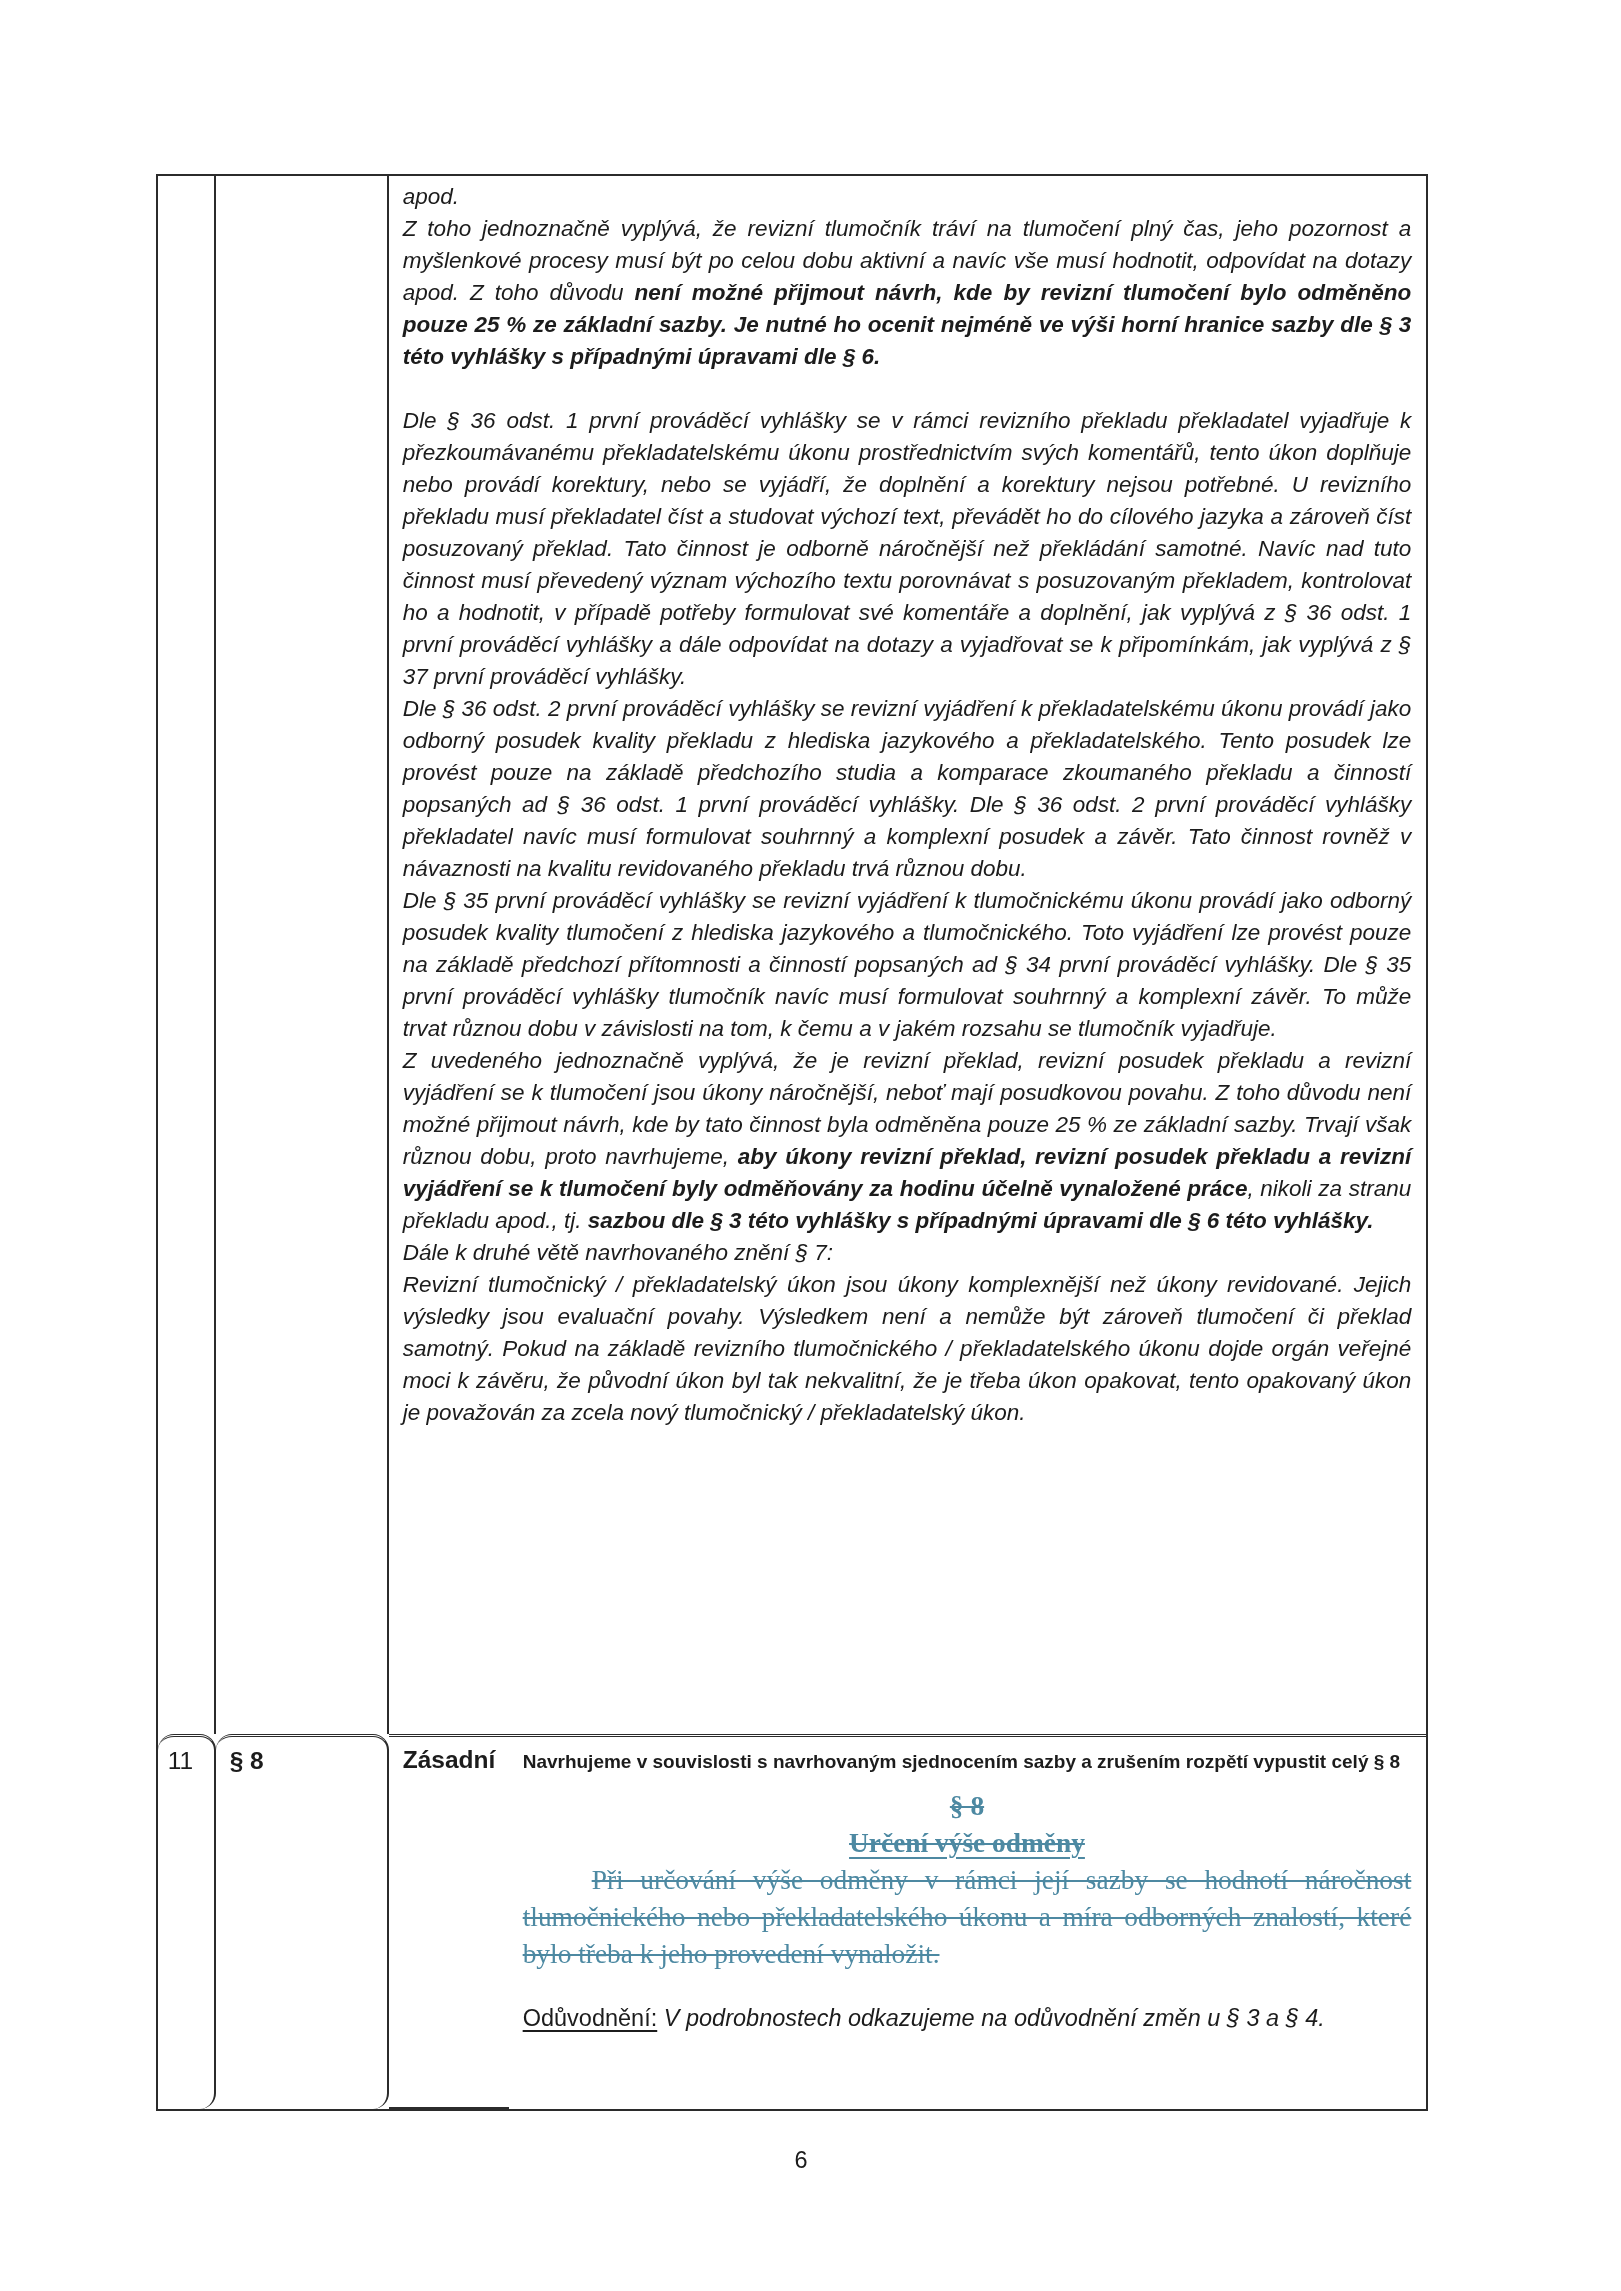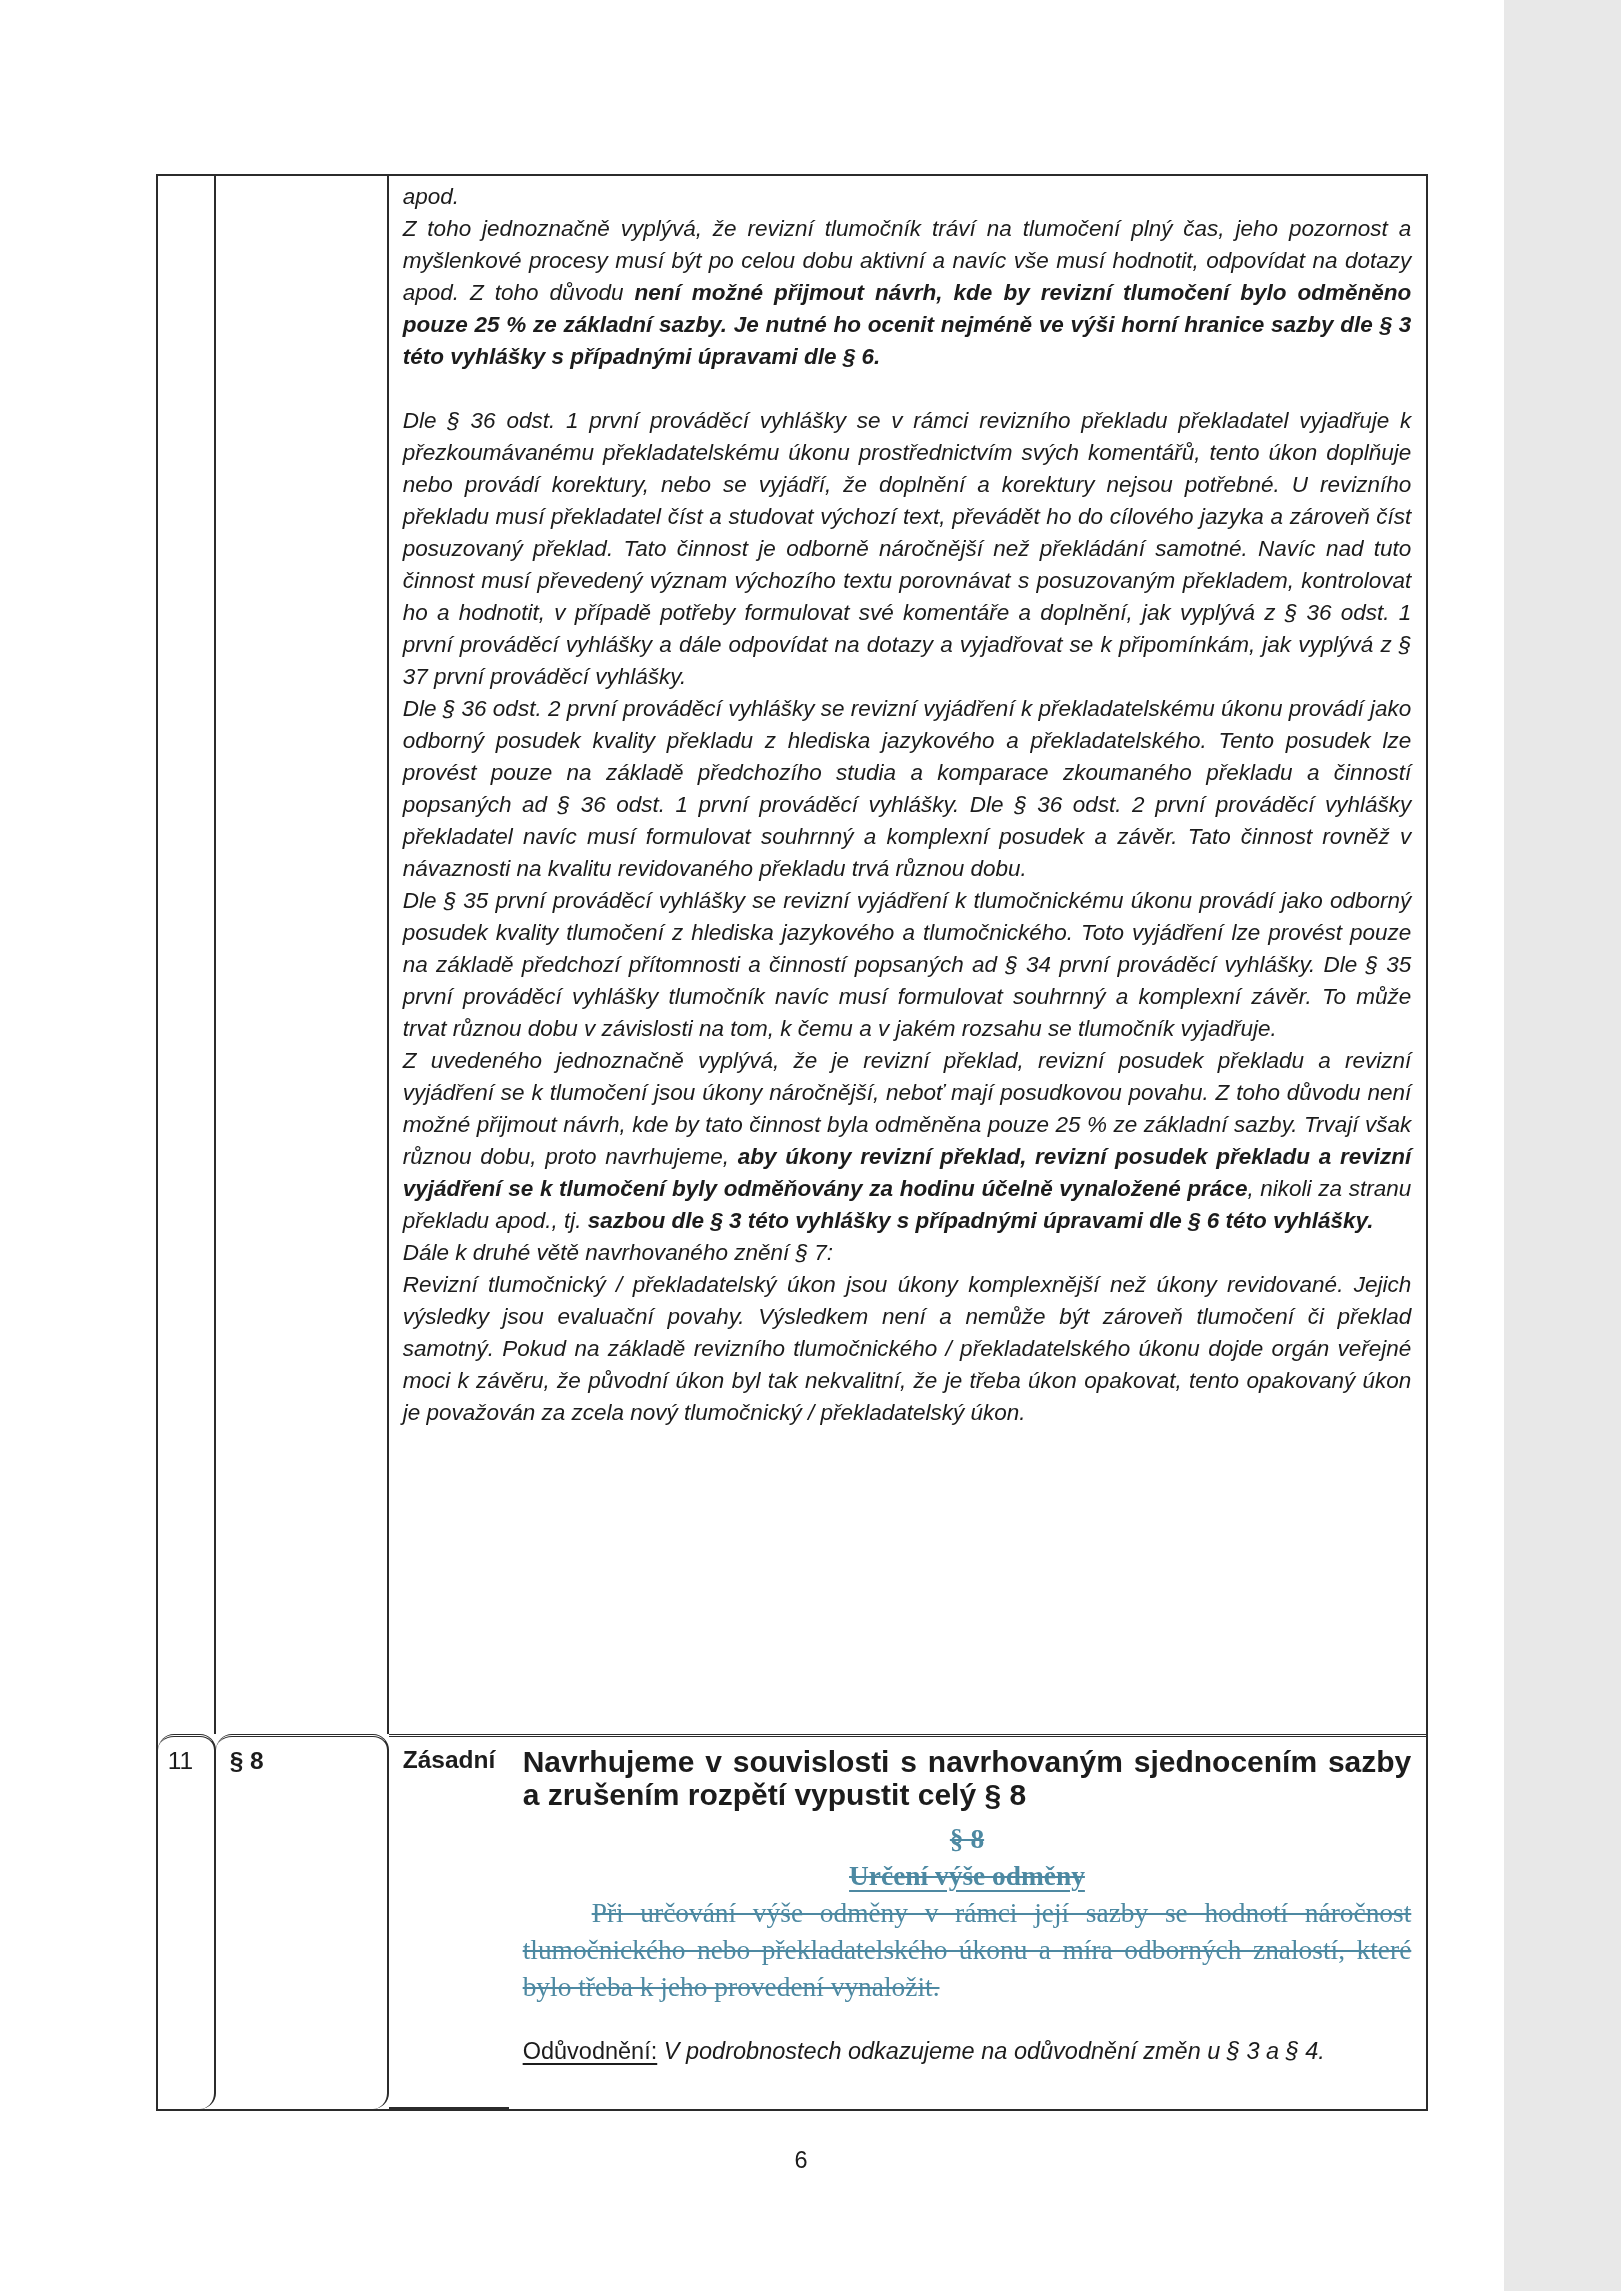--- a/index.html
+++ b/index.html
@@ -1,18 +1,18 @@
 <!DOCTYPE html>
 <html lang="cs"><head>
 <meta charset="utf-8">
 <style>
   html,body{margin:0;padding:0;background:#e8e8e8;}
   .page{
     position:relative;
-    width:1504px;height:2292px;
+    width:1621px;height:2292px;
     background:#ffffff;
     font-family:"Liberation Sans",sans-serif;
     color:#1c1c1c;
     overflow:hidden;
   }
   
   .tbl{
     position:absolute;left:156px;top:174px;
     width:1272px;
     border:2px solid #2b2b2b;
@@ -64,21 +64,21 @@
     flex:0 0 44px;
   }
   .row-b-content{
     padding:7.8px 14.7px 0 13.7px;
     flex:1 1 auto;
     overflow:hidden;
   }
   .proposal{
     margin:0;
     font-weight:700;
-    font-size:30px;
+    font-size:19px;
     line-height:33px;
     text-align:justify;
   }
   
   .deleted-block{
     margin-top:9.8px;
     font-family:"Liberation Serif",serif;
     color:#4d89a2;
   }
   .del-line{

